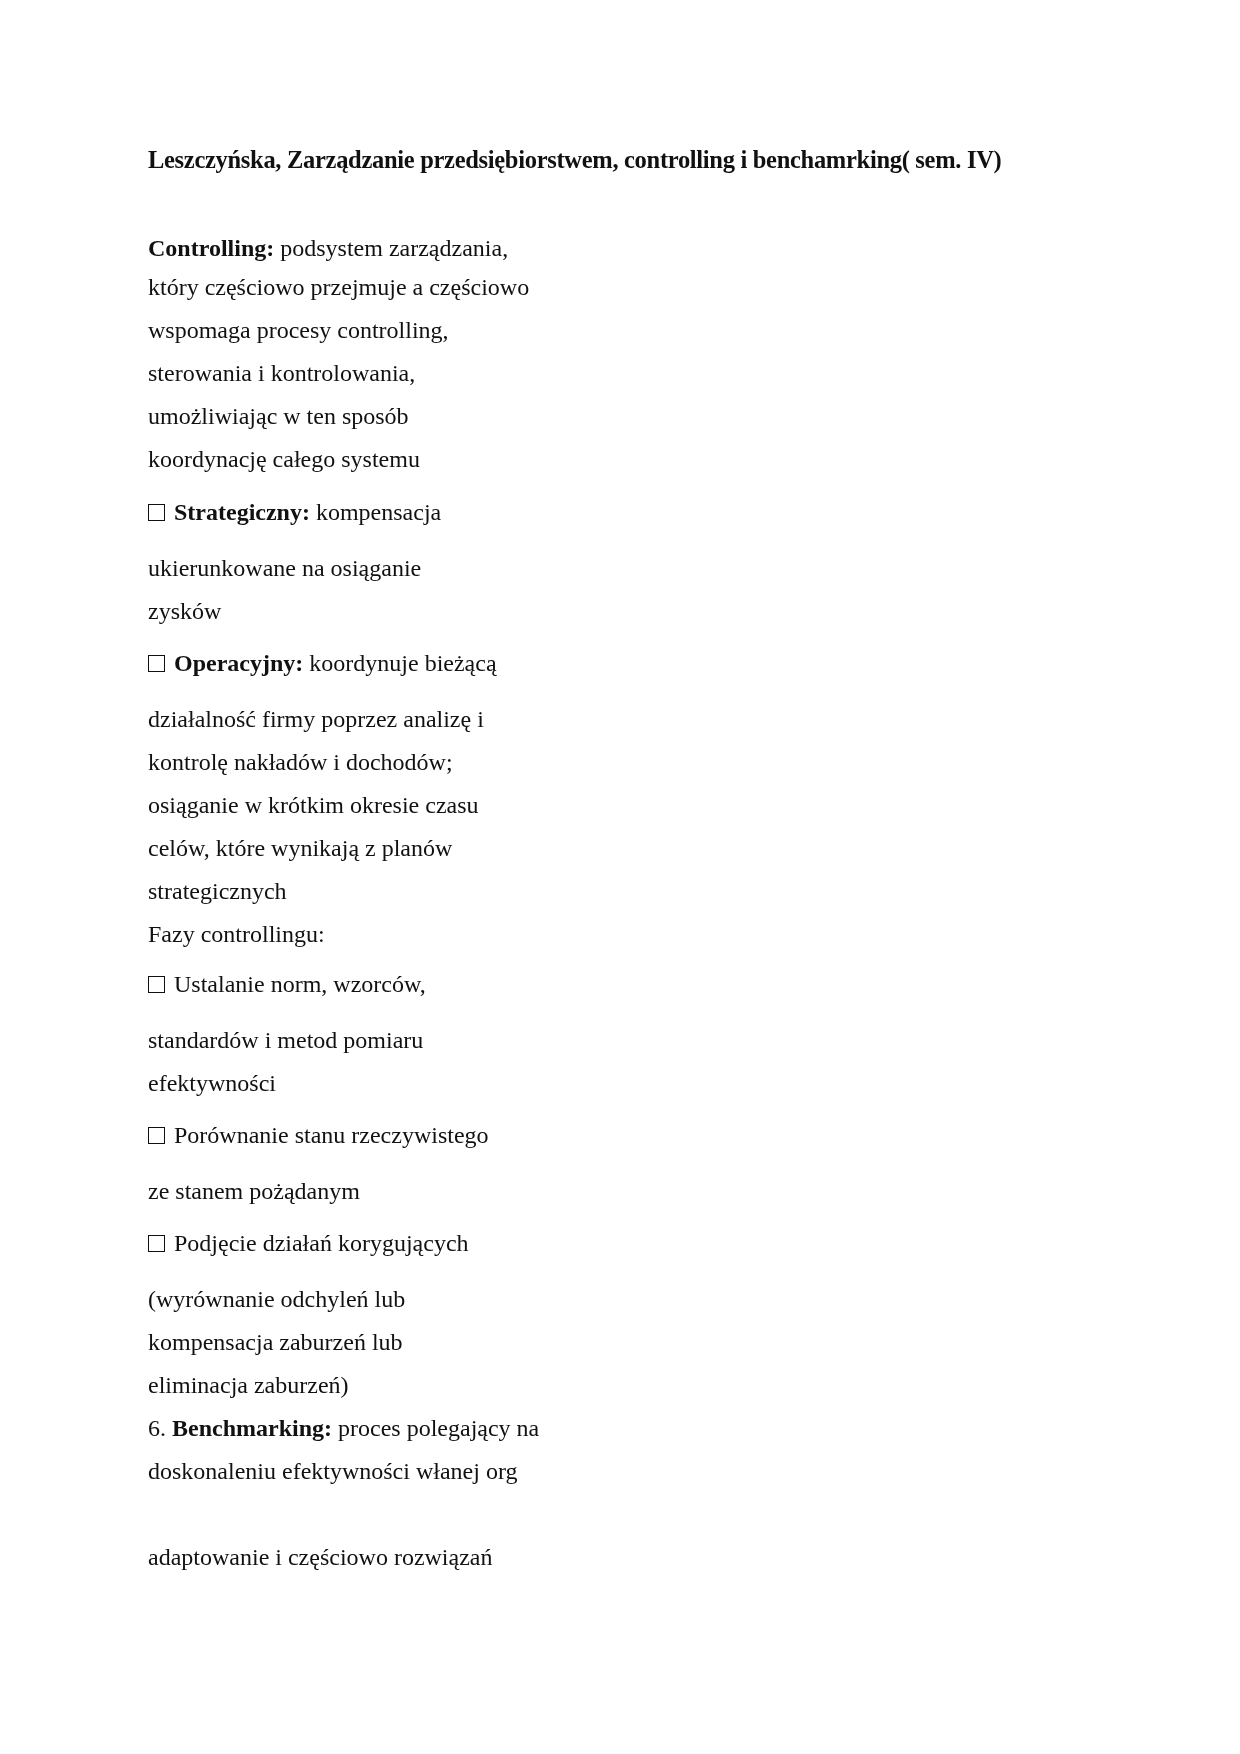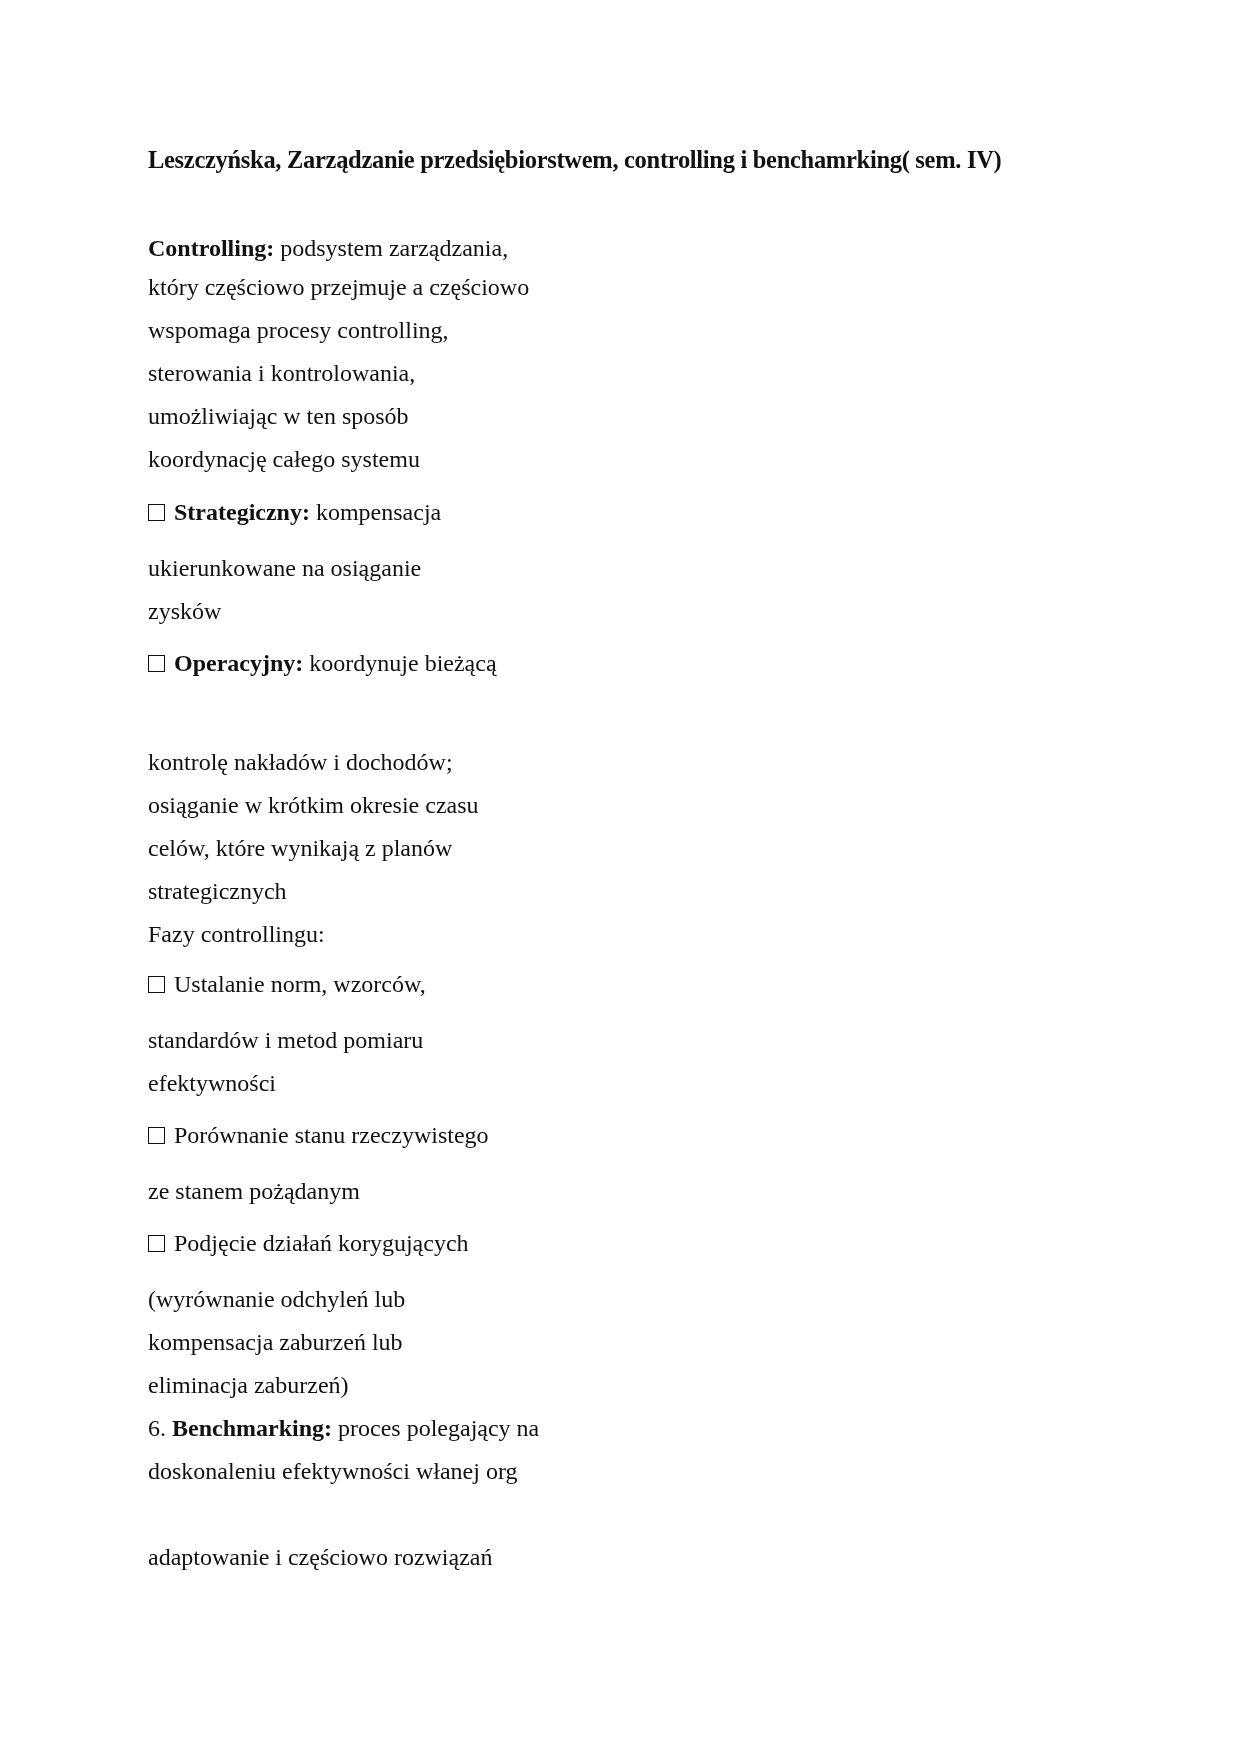--- a/index.html
+++ b/index.html
@@ -61,20 +61,21 @@
   <div class="line" style="top:316px">wspomaga procesy controlling,</div>
   <div class="line" style="top:359px">sterowania i kontrolowania,</div>
   <div class="line" style="top:402px">umożliwiając w ten sposób</div>
   <div class="line" style="top:445px">koordynację całego systemu</div>
 
   <div class="line" style="top:498px"><span class="box"></span><b>Strategiczny:</b> <span>kompensacja</span></div>
   <div class="line" style="top:554px">ukierunkowane na osiąganie</div>
   <div class="line" style="top:597px">zysków</div>
 
   <div class="line" style="top:649px"><span class="box"></span><b>Operacyjny:</b> <span>koordynuje bieżącą</span></div>
+  <div class="line" style="top:705px">działalność firmy poprzez analizę i</div>
   <div class="line" style="top:748px">kontrolę nakładów i dochodów;</div>
   <div class="line" style="top:791px">osiąganie w krótkim okresie czasu</div>
   <div class="line" style="top:834px">celów, które wynikają z planów</div>
   <div class="line" style="top:877px">strategicznych</div>
 
   <div class="line" style="top:920px; font-weight:normal">Fazy controllingu:</div>
 
   <div class="line" style="top:970px"><span class="box"></span><span>Ustalanie norm, wzorców,</span></div>
   <div class="line" style="top:1026px">standardów i metod pomiaru</div>
   <div class="line" style="top:1069px">efektywności</div>

